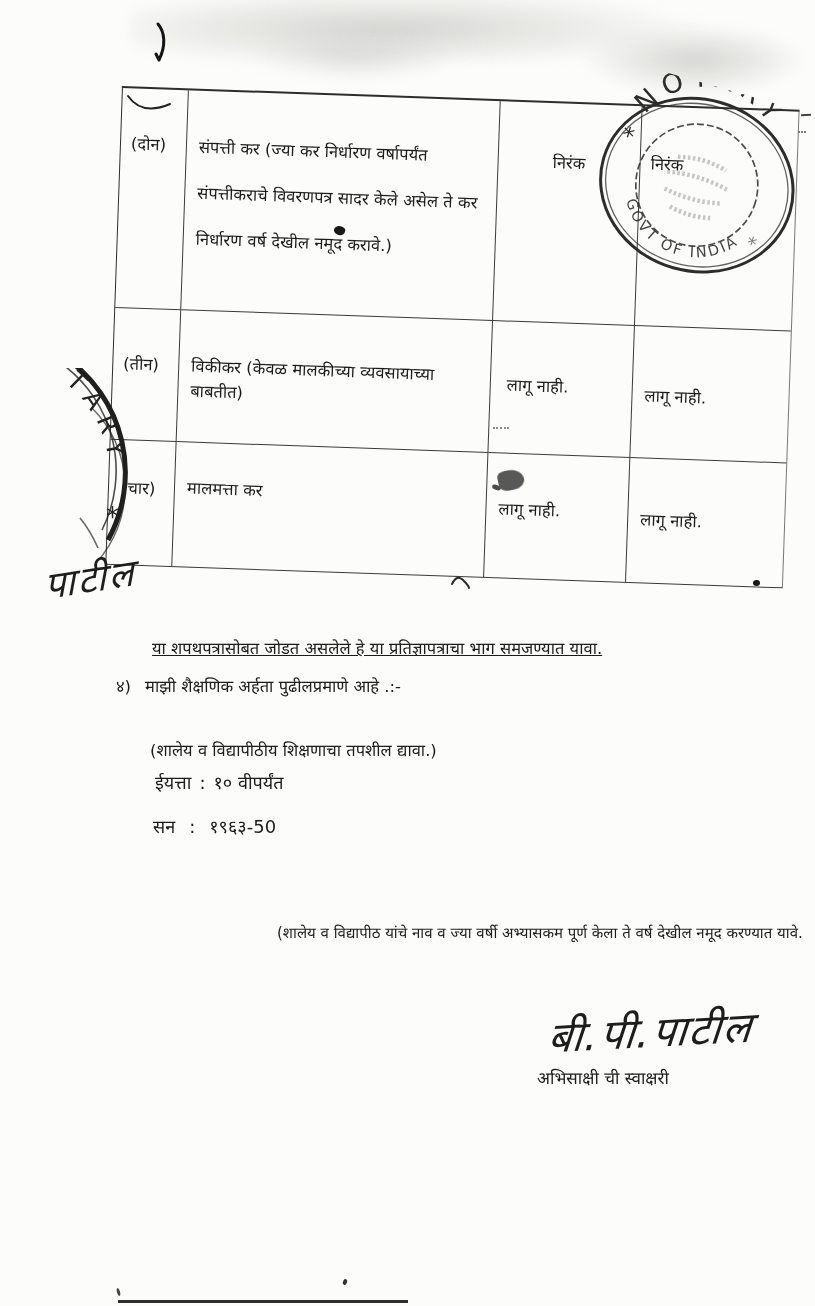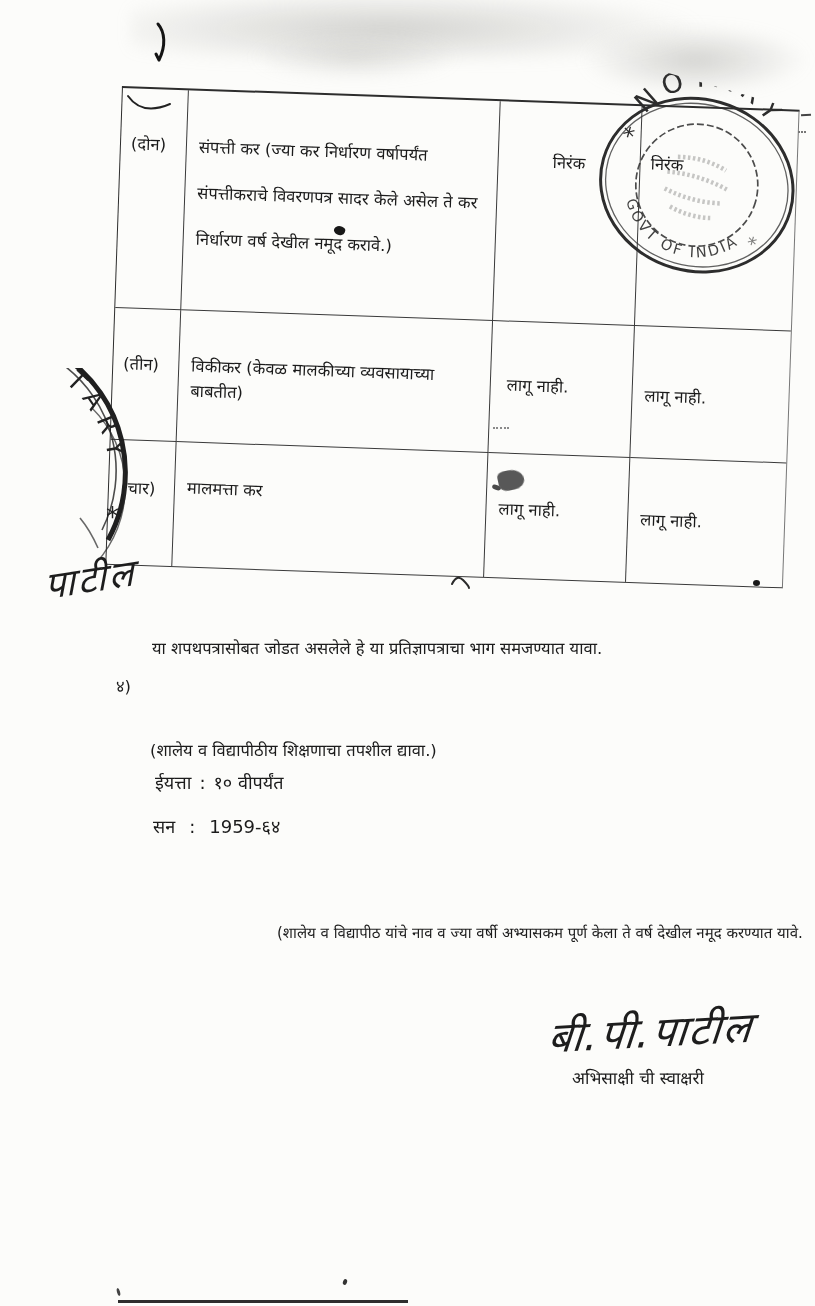--- a/index.html
+++ b/index.html
@@ -35,21 +35,21 @@
   .c-no3{padding:36px 0 0 12px;}
   .c-desc3{padding:34px 0 0 12px;}
   .c-na3{padding:44px 0 0 12px;}
   .c-na3b{padding:50px 0 0 12px;}
   
   .bodyline{position:absolute;white-space:nowrap;font-size:16.5px;}
   .item4{display:flex;gap:14px;}
   .edu{position:absolute;white-space:nowrap;font-size:18px;}
   .edu .sep{margin:0 8px;}
   .footnote{position:absolute;white-space:nowrap;font-size:15px;}
-  .sig-caption{position:absolute;font-size:17px;margin-left:35px;}
+  .sig-caption{position:absolute;font-size:17px;}
   
   .hand{
     font-family:"DejaVu Sans",sans-serif;font-style:italic;
     color:#1d1d1d;white-space:nowrap;
   }
   .hand-patil{
     position:absolute;left:44px;top:552px;font-size:37px;letter-spacing:3px;
     transform:rotate(-9deg) skewX(-6deg);
   }
   .hand-sign{
@@ -154,33 +154,34 @@
       <path d="M84 150 q10 12 18 30" fill="none" stroke="#2a2a2a" stroke-width="1.6" opacity=".7"></path>
       <text font-family="DejaVu Sans, sans-serif" font-size="25" letter-spacing="9" fill="#222">
         <textPath href="#arcLeftText" startOffset="2%">TARY</textPath>
       </text>
       <text x="110" y="158" font-size="26" fill="#222">*</text>
     </svg>
   </div>
 
   <div class="hand hand-patil">पाटील</div>
 
-  <div class="bodyline" style="left:152px;top:636px;">या शपथपत्रासोबत जोडत असलेले हे या प्रतिज्ञापत्राचा भाग समजण्यात यावा.</div>
+  <div class="bodyline" style="left:152px;top:636px;text-decoration:underline;">या शपथपत्रासोबत जोडत असलेले हे या प्रतिज्ञापत्राचा भाग समजण्यात यावा.</div>
 
   <div class="bodyline item4" style="left:116px;top:674px;">
     <span>४)</span>
+    <span>माझी शैक्षणिक अर्हता पुढीलप्रमाणे आहे .:-</span>
   </div>
 
   <div class="bodyline" style="left:150px;top:710px;margin-top:28px;">(शालेय व विद्यापीठीय शिक्षणाचा तपशील द्यावा.)</div>
 
   <div class="edu" style="left:155px;top:770px;text-align:center;">
     <span>ईयत्ता</span><span class="sep">:</span><span>१० वीपर्यंत</span>
   </div>
   <div class="edu" style="left:153px;top:814px;">
-    <span>सन</span><span class="sep" style="margin:0 14px;">:</span><span>1959-६४</span>
+    <span>सन</span><span class="sep" style="margin:0 14px;">:</span><span>१९६३-50</span>
   </div>
 
   <div class="footnote" style="left:277px;top:922px;text-align:right;">(शालेय व विद्यापीठ यांचे नाव व ज्या वर्षी अभ्यासकम पूर्ण केला ते वर्ष देखील नमूद करण्यात यावे.</div>
 
   <div class="hand hand-sign">बी.पी.पाटील</div>
   <div class="sig-caption" style="left:537px;top:1066px;">अभिसाक्षी ची स्वाक्षरी</div>
 
   <div class="mark" style="left:343px;top:1279px;width:4px;height:6px;border-radius:50%;transform:rotate(20deg);background:#333;"></div>
   <div class="mark" style="left:117px;top:1288px;width:3px;height:8px;border-radius:50%;transform:rotate(-15deg);background:#444;"></div>
   <div class="mark" style="left:118px;top:1300px;width:290px;height:3px;background:#2e2e2e;"></div>

